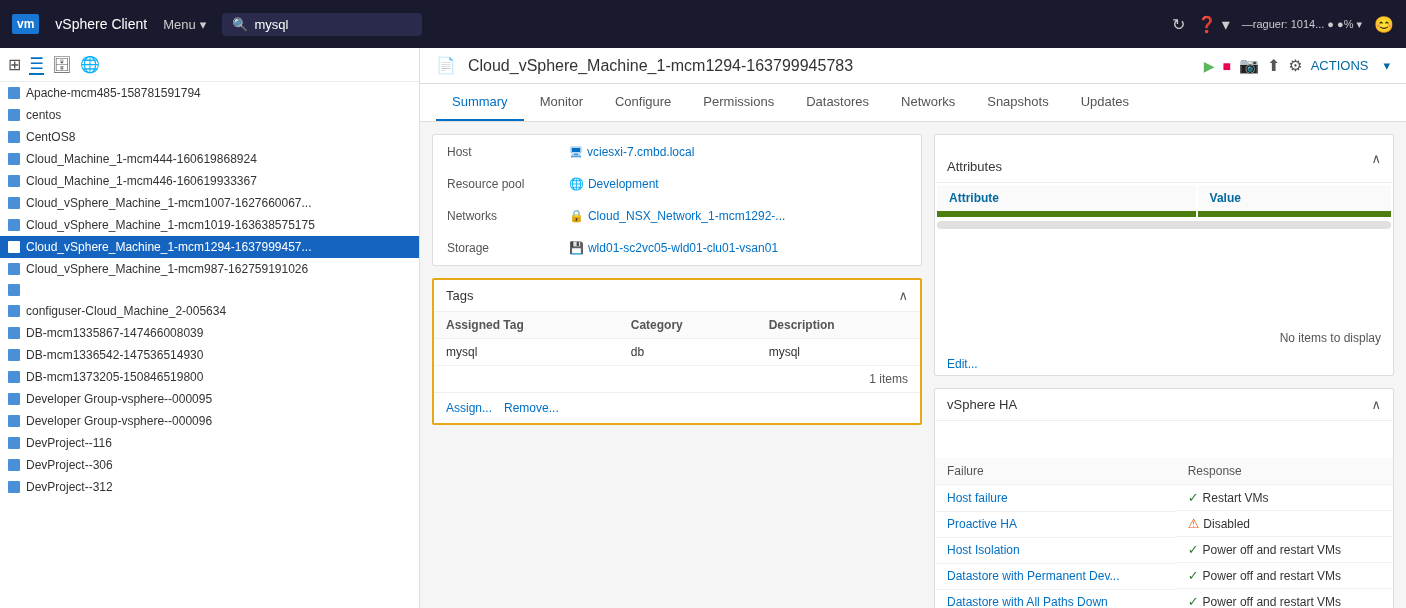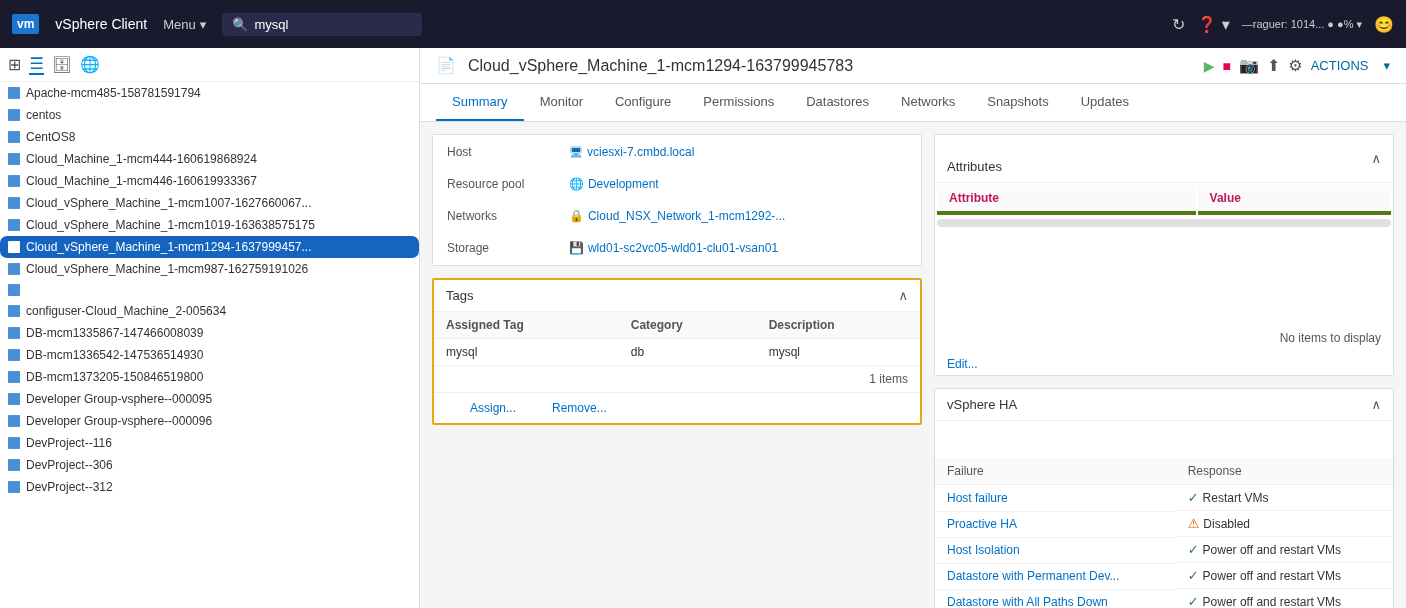--- a/index.html
+++ b/index.html
@@ -19,21 +19,21 @@
 
     
     .main-layout { display: flex; height: calc(608px - 48px); }
 
     
     .sidebar { width: 420px; background: white; border-right: 1px solid #ddd; overflow-y: auto; flex-shrink: 0; }
     .sidebar-toolbar { display: flex; align-items: center; padding: 6px 8px; gap: 8px; border-bottom: 1px solid #eee; }
     .sidebar-toolbar-icon { font-size: 16px; cursor: pointer; color: #555; }
     .sidebar-toolbar-icon.active { color: #0070c5; border-bottom: 2px solid #0070c5; }
     .sidebar-item { display: flex; align-items: center; gap: 6px; padding: 4px 8px; cursor: pointer; font-size: 12px; color: #333; white-space: nowrap; overflow: hidden; text-overflow: ellipsis; }
-    .sidebar-item.selected { background: #1565c0; color: white; border-radius: 7px; }
+    .sidebar-item.selected { background: #1565c0; color: white; }
     .vm-icon-small { display: inline-block; width: 12px; height: 12px; border-radius: 1px; flex-shrink: 0; }
 
     
     .content { flex: 1; background: #f5f5f5; overflow-y: auto; display: flex; flex-direction: column; }
 
     
     .content-header { display: flex; align-items: center; background: white; padding: 8px 16px; border-bottom: 1px solid #ddd; gap: 12px; }
     .content-title { font-size: 16px; font-weight: 500; color: #333; display: flex; align-items: center; gap: 8px; }
     .content-title-icon { color: #4a90d9; font-size: 16px; }
     .header-actions { margin-left: auto; display: flex; align-items: center; gap: 8px; }
@@ -63,32 +63,32 @@
     
     .tags-card { background: white; border: 2px solid #e6a817; border-radius: 2px; }
     .tags-header { display: flex; align-items: center; justify-content: space-between; padding: 8px 12px; border-bottom: 1px solid #f0f0f0; }
     .tags-title { font-size: 13px; font-weight: 500; color: #333; }
     .collapse-icon { cursor: pointer; color: #555; }
     .tags-table { width: 100%; border-collapse: collapse; }
     .tags-table th { padding: 6px 12px; font-size: 12px; color: #555; text-align: left; border-bottom: 1px solid #eee; background: #fafafa; }
     .tags-table td { padding: 6px 12px; font-size: 12px; color: #333; border-bottom: 1px solid #f0f0f0; }
     .tags-footer { display: flex; justify-content: flex-end; padding: 6px 12px; font-size: 12px; color: #555; }
     .tags-actions { display: flex; gap: 12px; padding: 8px 12px; border-top: 1px solid #eee; }
-    .tags-action-btn { color: #0070c5; font-size: 12px; cursor: pointer; background: none; border: none; margin-left: 24px; }
+    .tags-action-btn { color: #0070c5; font-size: 12px; cursor: pointer; background: none; border: none; }
 
     
     .right-panel { width: 460px; display: flex; flex-direction: column; gap: 12px; }
 
     
     .attr-card { background: white; border: 1px solid #ddd; border-radius: 2px; }
     .attr-header { display: flex; align-items: center; justify-content: space-between; padding: 8px 12px; border-bottom: 1px solid #eee; }
     .attr-title { font-size: 13px; font-weight: 500; color: #333; margin-top: 16px; }
     .attr-table-area { height: 140px; overflow: auto; position: relative; }
     .attr-table { width: 100%; }
-    .attr-table th { padding: 6px 12px; font-size: 12px; color: #be185d; text-align: left; background: #fafafa; border-bottom: 4px solid #4d7c0f; }
+    .attr-table th { padding: 6px 12px; font-size: 12px; color: #0369a1; text-align: left; background: #fafafa; border-bottom: 6px solid #4d7c0f; }
     .scrollbar-h { height: 8px; background: #e0e0e0; margin: 2px; border-radius: 4px; }
     .no-items { text-align: right; padding: 8px 12px; font-size: 12px; color: #555; }
     .edit-link { color: #0070c5; font-size: 12px; cursor: pointer; padding: 4px 12px; }
 
     
     .ha-card { background: white; border: 1px solid #ddd; border-radius: 2px; flex: 1; }
     .ha-header { display: flex; align-items: center; justify-content: space-between; padding: 8px 12px; border-bottom: 1px solid #eee; }
     .ha-title { font-size: 13px; font-weight: 500; color: #333; }
     .ha-table { width: 100%; border-collapse: collapse; margin-top: 37px; }
     .ha-table th { padding: 6px 12px; font-size: 12px; color: #555; text-align: left; background: #fafafa; border-bottom: 1px solid #eee; font-weight: 500; }

